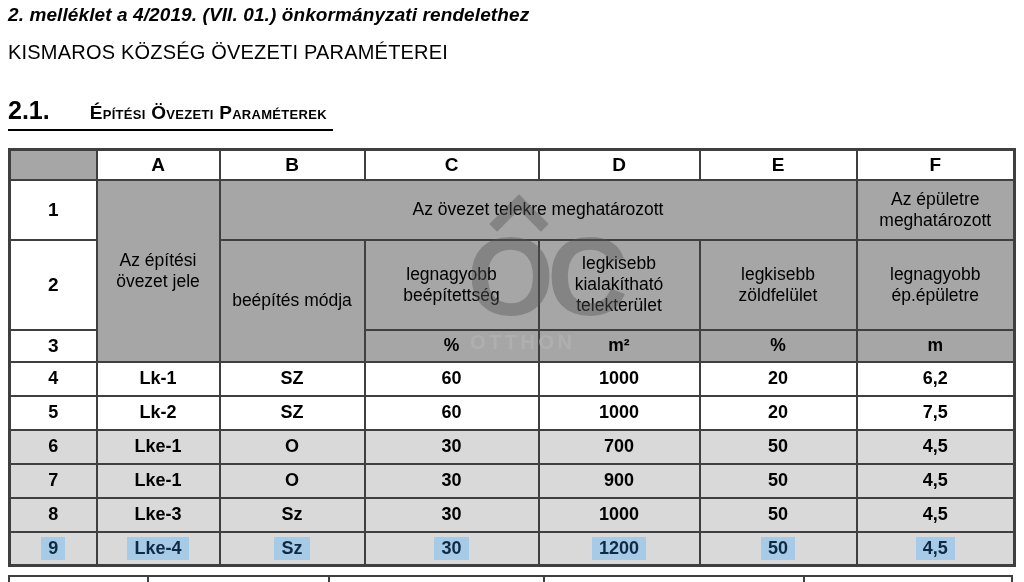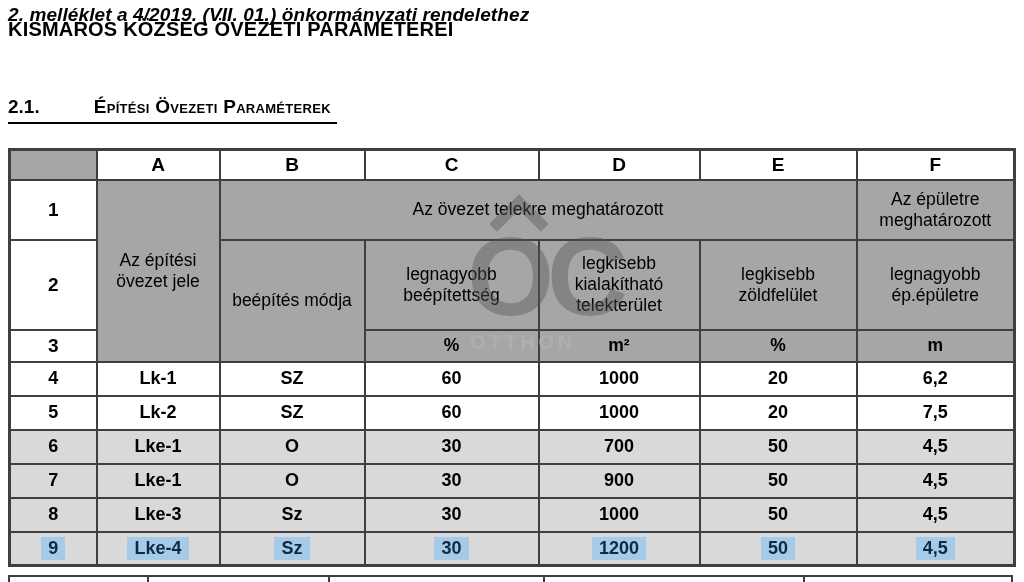--- a/index.html
+++ b/index.html
@@ -10,26 +10,26 @@
     --sel-text:#102a43;
   }
   *{box-sizing:border-box;margin:0;padding:0;}
   html,body{width:1024px;height:582px;overflow:hidden;background:#ffffff;
     font-family:"Liberation Sans", sans-serif;color:#000;}
   .page{position:relative;width:1003px;height:582px;background:#fff;}
 
   
   .doc-title-italic{position:absolute;left:8px;top:4px;font-size:19px;font-weight:700;
     font-style:italic;letter-spacing:.1px;}
-  .doc-title-bold{position:absolute;left:8px;top:18px;font-size:20px;font-weight:700;
+  .doc-title-bold{position:absolute;left:8px;top:41px;font-size:20px;font-weight:400;
     letter-spacing:.2px;}
   .section-heading{position:absolute;left:8px;top:96px;display:inline-block;
     border-bottom:2px solid #000;padding-bottom:4px;padding-right:6px;}
-  .sec-num{font-size:19px;font-weight:700;}
-  .sec-title{font-size:19px;font-weight:700;font-variant:small-caps;margin-left:54px;
+  .sec-num{font-size:25px;font-weight:700;}
+  .sec-title{font-size:19px;font-weight:700;font-variant:small-caps;margin-left:40px;
     letter-spacing:.3px;}
 
   
   table.ztable{position:absolute;left:8px;top:148px;border-collapse:collapse;
     table-layout:fixed;width:1005px;border:3px solid var(--border-col);}
   .ztable td{border:2px solid var(--border-col);text-align:center;vertical-align:middle;
     overflow:hidden;}
   tr.letters{height:30px;}
   tr.letters td{background:#fff;font-size:19px;font-weight:700;}
   tr.letters td.corner{background:var(--header-gray);}

